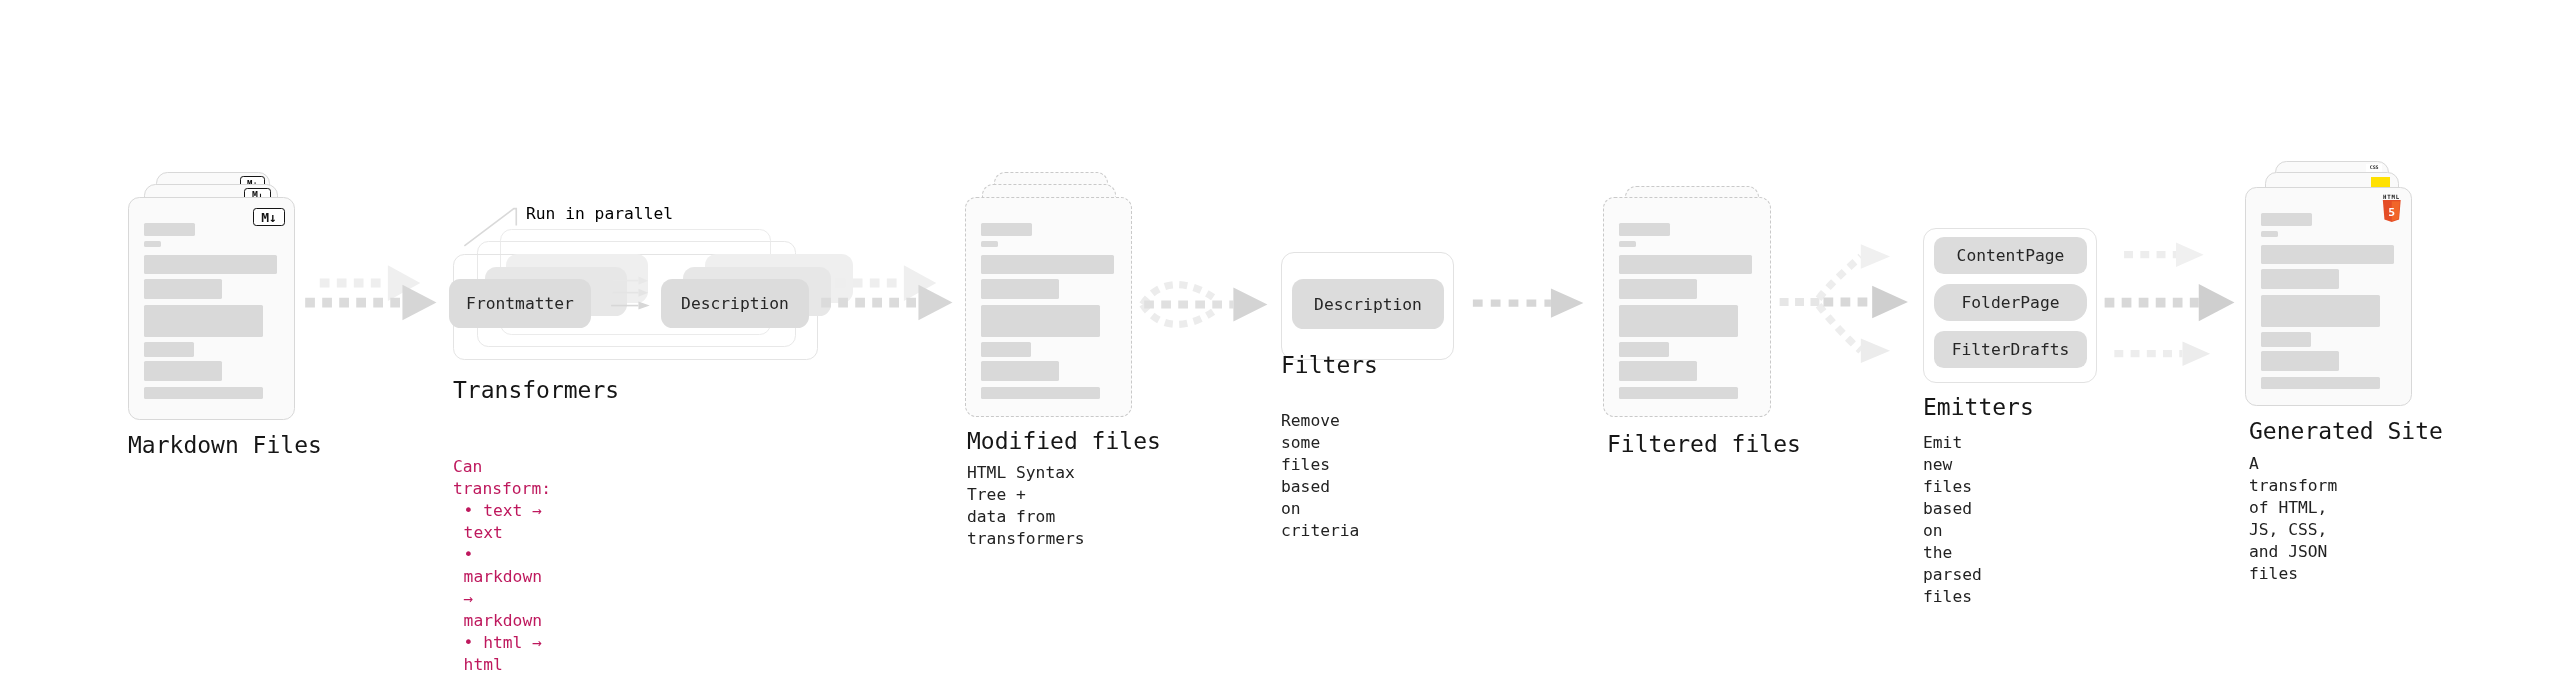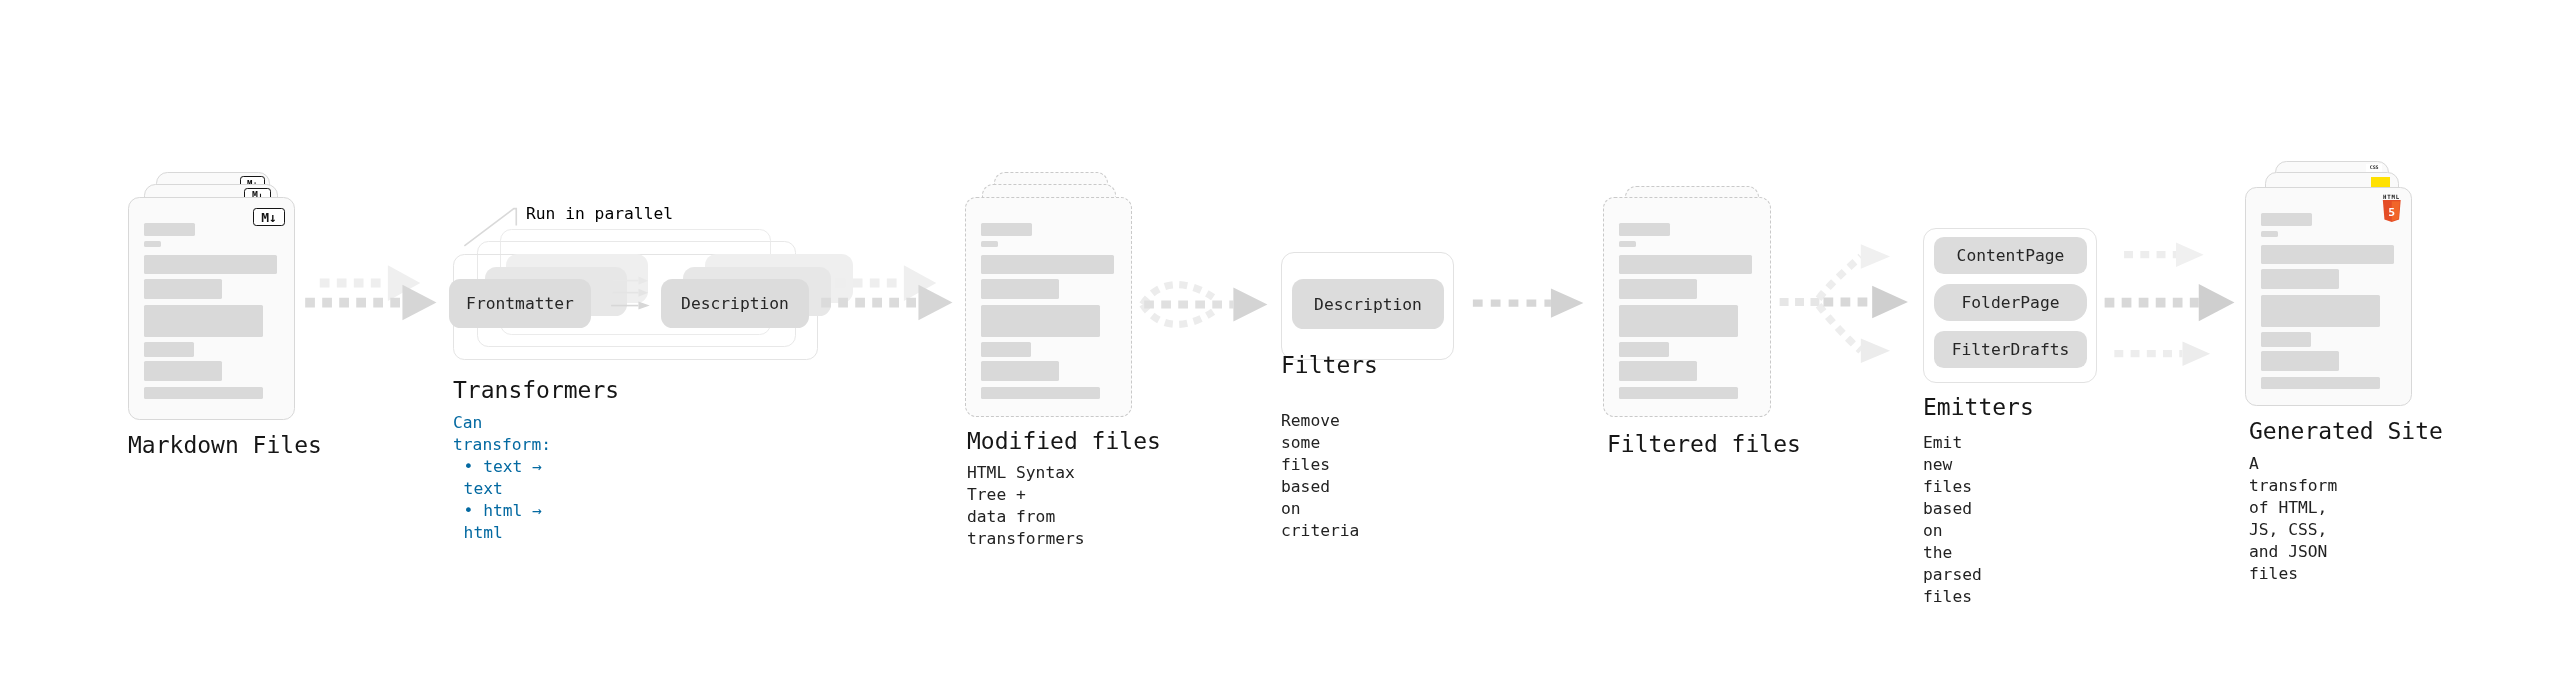--- a/index.html
+++ b/index.html
@@ -21,21 +21,21 @@
   .frame{border:1.6px solid #e4e4e4;border-radius:11.4px;box-sizing:border-box;background:transparent;}
   .panel{border:1.6px solid #e2e2e2;border-radius:13px;box-sizing:border-box;background:#ffffff;}
   
   .chip{display:flex;align-items:center;justify-content:center;background:#dcdcdc;
     border-radius:11.4px;color:#262626;font-size:16.3px;box-sizing:border-box;}
   .chip-ghost1{background:#e7e7e7;border-radius:11.4px;}
   .chip-ghost2{background:#efefef;border-radius:11.4px;}
   
   .stage-title{font-size:23px;color:#161616;white-space:nowrap;}
   .stage-desc{font-size:16.3px;line-height:22px;color:#222222;white-space:pre-line;}
-  .bullets{font-size:16.3px;line-height:22px;color:#0369a1;}
+  .bullets{font-size:16.3px;line-height:22px;color:#be185d;margin-top:44px;}
   .bullet-line{padding-left:10.6px;}
   .annotation{font-size:16.3px;color:#000000;white-space:nowrap;}
   
   .css-badge{position:absolute;top:2.4px;right:5.7px;width:16.3px;height:9.8px;background:#ffffff;
     font-size:4.9px;font-weight:bold;color:#222;text-align:center;line-height:7.3px;
     border-bottom:2.4px solid #2e63ea;}
   .js-badge{position:absolute;top:4.1px;right:8.1px;width:18.7px;height:10.6px;background:#ffe103;}
   .html5-badge{position:absolute;top:5.7px;right:9px;width:21px;text-align:center;}
   .html5-word{font-size:5.7px;font-weight:bold;letter-spacing:0.8px;color:#141414;line-height:6.5px;}
 </style>
@@ -96,20 +96,21 @@
     </svg>
 
     <div class="abs chip-ghost2" style="left:705px;top:254px;width:148px;height:49px;"></div>
     <div class="abs chip-ghost1" style="left:683px;top:267px;width:148px;height:49px;"></div>
     <div class="abs chip" style="left:661px;top:279px;width:148px;height:49px;">Description</div>
 
     <div class="abs stage-title" style="left:453px;top:377px;">Transformers</div>
     <div class="abs bullets" style="left:453px;top:412px;">
       <div>Can transform:</div>
       <div class="bullet-line">• text → text</div>
+      <div class="bullet-line">• markdown → markdown</div>
       <div class="bullet-line">• html → html</div>
     </div>
   </div>
 
   <svg class="abs" style="left:813px;top:262px;" width="142" height="77" viewBox="0 0 175 95">
     <line x1="28" y1="26" x2="112" y2="26" stroke="#eeeeee" stroke-width="11" stroke-dasharray="12 9"></line>
     <polygon points="112,4 112,48 152,26" fill="#efefef"></polygon>
     <line x1="10" y1="50" x2="130" y2="50" stroke="#dbdbdb" stroke-width="12" stroke-dasharray="12 9"></line>
     <polygon points="130,28 130,72 172,50" fill="#d6d6d6"></polygon>
   </svg>

